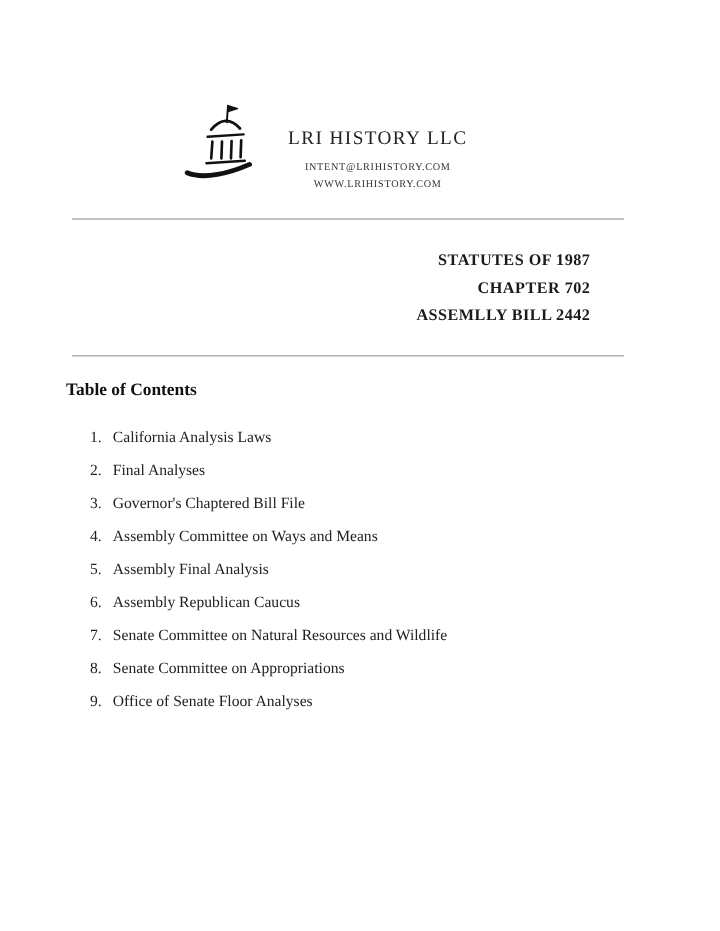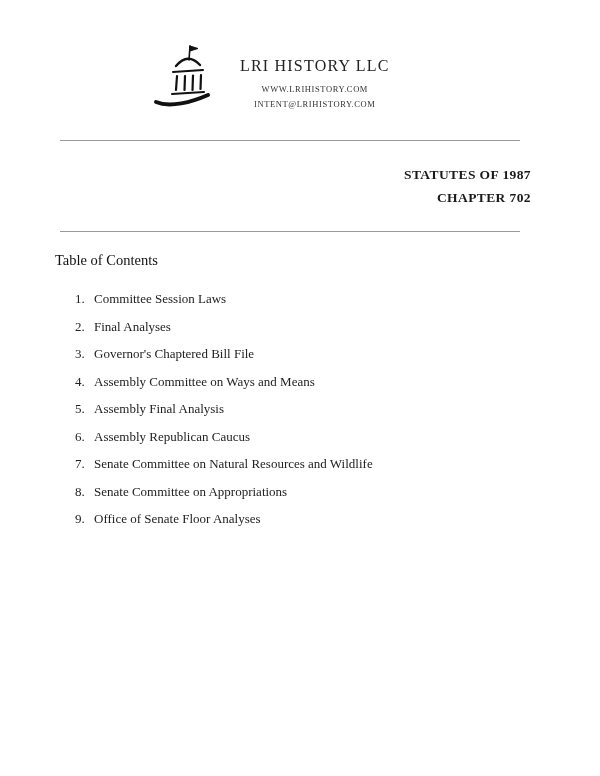--- a/index.html
+++ b/index.html
@@ -11,22 +11,22 @@
     font-family: "Liberation Serif", "DejaVu Serif", serif;
     color: #1c1c1c;
     position: relative;
     overflow: hidden;
   }
   .page { width: 600px; height: 776px; background: #fff; }
 
   
   .letterhead {
     display: flex;
-    align-items: center;
-    padding-top: 38px;
+    align-items: flex-end;
+    padding-top: 80px;
     padding-left: 148px;
   }
   .logo-wrap { width: 78px; height: 78px; flex: 0 0 auto; margin-top: 2px; }
   .contact-block {
     margin-left: 14px;
     text-align: center;
     padding-top: 12px;
   }
   .company-name {
     font-size: 16px;
@@ -46,36 +46,36 @@
     border-top: 1px solid #9a9a9a;
     margin-left: 60px;
     margin-right: 80px;
   }
   .rule-1 { margin-top: 22px; }
   .rule-2 { margin-top: 22px; }
 
   
   .title-block {
     text-align: right;
-    padding-right: 69px;
+    padding-right: 108px;
     margin-top: 22px;
   }
   .title-line {
     font-weight: bold;
     font-size: 13.5px;
     letter-spacing: 0.4px;
     line-height: 23px;
     color: #1a1a1a;
   }
 
   
   .toc-heading {
     margin-top: 20px;
     margin-left: 55px;
-    font-weight: normal;
+    font-weight: bold;
     font-size: 14.5px;
     color: #111;
   }
   .toc-list {
     margin-top: 22px;
     margin-left: 72px;
     padding-left: 16px;
     list-style-type: decimal;
   }
   .toc-list li {
@@ -107,38 +107,39 @@
         <path d="M45 35.5 L44.5 50" stroke-width="2.2"></path>
         <path d="M53 35 L52.5 49" stroke-width="2.2"></path>
 
         <path d="M24 54 L56 52" stroke-width="2"></path>
 
         <path d="M8 62 C 22 68 44 62 60 55" stroke-width="4"></path>
       </svg>
     </div>
     <div class="contact-block">
       <div class="company-name">LRI HISTORY LLC</div>
+      <div class="contact-line">INTENT@LRIHISTORY.COM</div>
       <div class="contact-line">WWW.LRIHISTORY.COM</div>
-      <div class="contact-line">INTENT@LRIHISTORY.COM</div>
     </div>
   </div>
 
   <hr class="rule rule-1">
 
   <div class="title-block">
     <div class="title-line">STATUTES OF 1987</div>
     <div class="title-line">CHAPTER  702</div>
+    <div class="title-line">ASSEMLLY BILL 2442</div>
   </div>
 
   <hr class="rule rule-2">
 
   <div class="toc-heading">Table of Contents</div>
 
   <ol class="toc-list">
-    <li>Committee Session Laws</li>
+    <li>California Analysis Laws</li>
     <li>Final Analyses</li>
     <li>Governor's Chaptered Bill File</li>
     <li>Assembly Committee on Ways and Means</li>
     <li>Assembly Final Analysis</li>
     <li>Assembly Republican Caucus</li>
     <li>Senate Committee on Natural Resources and Wildlife</li>
     <li>Senate Committee on Appropriations</li>
     <li>Office of Senate Floor Analyses</li>
   </ol>
 

